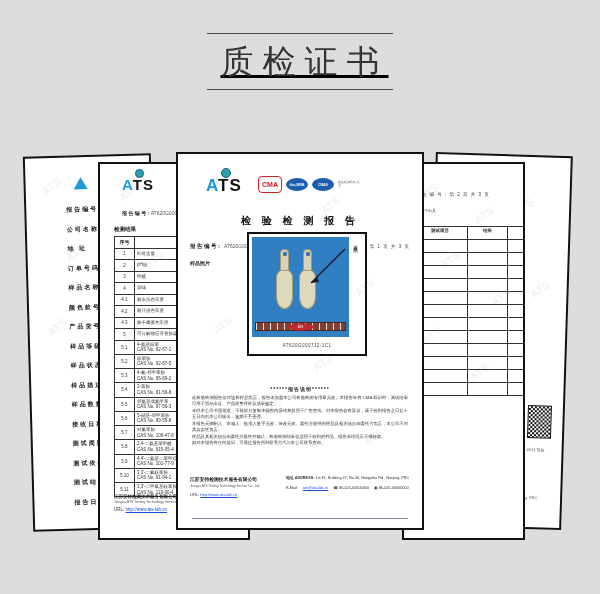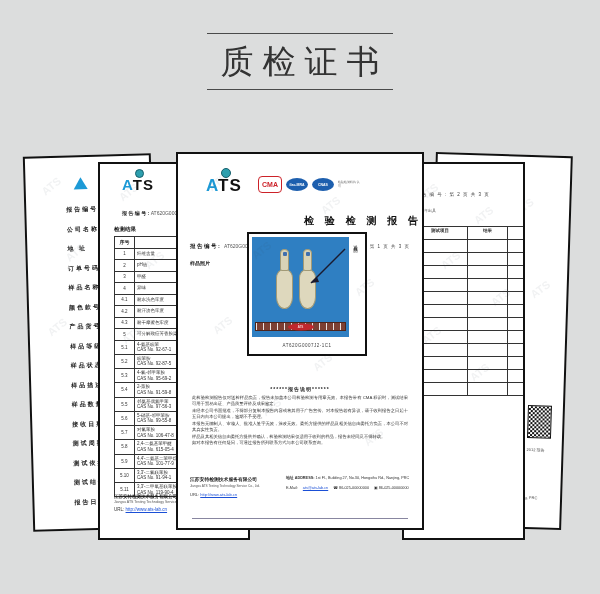--- a/index.html
+++ b/index.html
@@ -1,21 +1,21 @@
 <!DOCTYPE html>
 <html><head>
 <meta charset="utf-8">
 <style>
   * { margin:0; padding:0; box-sizing:border-box; }
   html,body { width:600px; height:594px; }
   body { font-family:"Liberation Sans","DejaVu Sans",sans-serif; background:#dcdddd; overflow:hidden; }
   #stage { position:relative; width:600px; height:594px; background:#dcdddd; overflow:hidden; }
 
   
-  .title-wrap { position:absolute; left:207px; top:33px; width:186px; text-align:center; }
+  .title-wrap { position:absolute; left:207px; top:33px; width:186px; text-align:center;text-decoration:underline; }
   .title-rule { height:0; border-top:1.5px solid #4a4a4a; }
   .page-title { font-size:33px; letter-spacing:9px; color:#333; padding:6px 0 4px 9px; font-weight:500; }
 
   
   .doc { position:absolute; background:#fff; border:2.5px solid #111; overflow:hidden; }
   .wm { position:absolute; color:rgba(60,70,90,.07); font-size:11px; font-weight:bold; transform:rotate(-38deg); pointer-events:none; }
 
   
   #doc-bl { left:28px; top:155px; width:128px; height:375px; transform:rotate(-1.6deg); z-index:1; }
   #doc-bl .tri { position:absolute; left:48px; top:20px; width:0; height:0; border-left:7px solid transparent; border-right:7px solid transparent; border-bottom:12px solid #1d9ad6; }
@@ -46,21 +46,21 @@
 
   
   #doc-c { left:176px; top:152px; width:248px; height:378px; z-index:3; }
   #doc-c .head { position:relative; height:58px; }
   #doc-c .ats-logo { position:absolute; left:28px; top:22px; font-size:17px; letter-spacing:1px; }
   #doc-c .ats-logo .orb { width:10px; height:10px; left:15px; top:-8px; }
   .badges { position:absolute; left:80px; top:22px; display:flex; align-items:center; gap:4px; }
   .badge-cma { width:24px; height:17px; border:1.6px solid #cc2229; border-radius:4px; color:#cc2229; font-weight:bold; font-size:7px; display:flex; align-items:center; justify-content:center; }
   .badge-oval { width:22px; height:13px; border-radius:50%; background:#1d5fae; color:#fff; font-size:3.5px; display:flex; align-items:center; justify-content:center; font-weight:bold; }
   .badge-side { font-size:3px; color:#666; line-height:1.3; width:24px; }
-  #doc-c .rtitle { text-align:right; font-size:10px; font-weight:bold; letter-spacing:4px; color:#111; margin-top:2px; }
+  #doc-c .rtitle { text-align:center; font-size:10px; font-weight:bold; letter-spacing:4px; color:#111; margin-top:2px; }
   #doc-c .repline { display:flex; justify-content:space-between; padding:0 12px; margin-top:6px; align-items:baseline; }
   #doc-c .repline .lab { font-size:5.5px; font-weight:bold; color:#222; }
   #doc-c .repline .num { font-size:5px; color:#555; margin-left:4px; }
   #doc-c .repline .pg { font-size:4.5px; color:#444; letter-spacing:1px; }
   #doc-c .photo-lab { font-size:5px; font-weight:bold; color:#222; margin:8px 0 0 12px; }
 
   .photo-frame { position:absolute; left:69px; top:78px; width:120px; height:124px; border:2px solid #111; background:#fff; padding:3px; }
   .photo-inner { position:relative; width:100%; height:100px; display:flex; }
   .photo-blue { position:relative; flex:1; background:#2f7fc2; overflow:hidden; }
   .photo-strip { width:13px; background:#fff; display:flex; align-items:flex-start; justify-content:center; padding-top:4px; }

